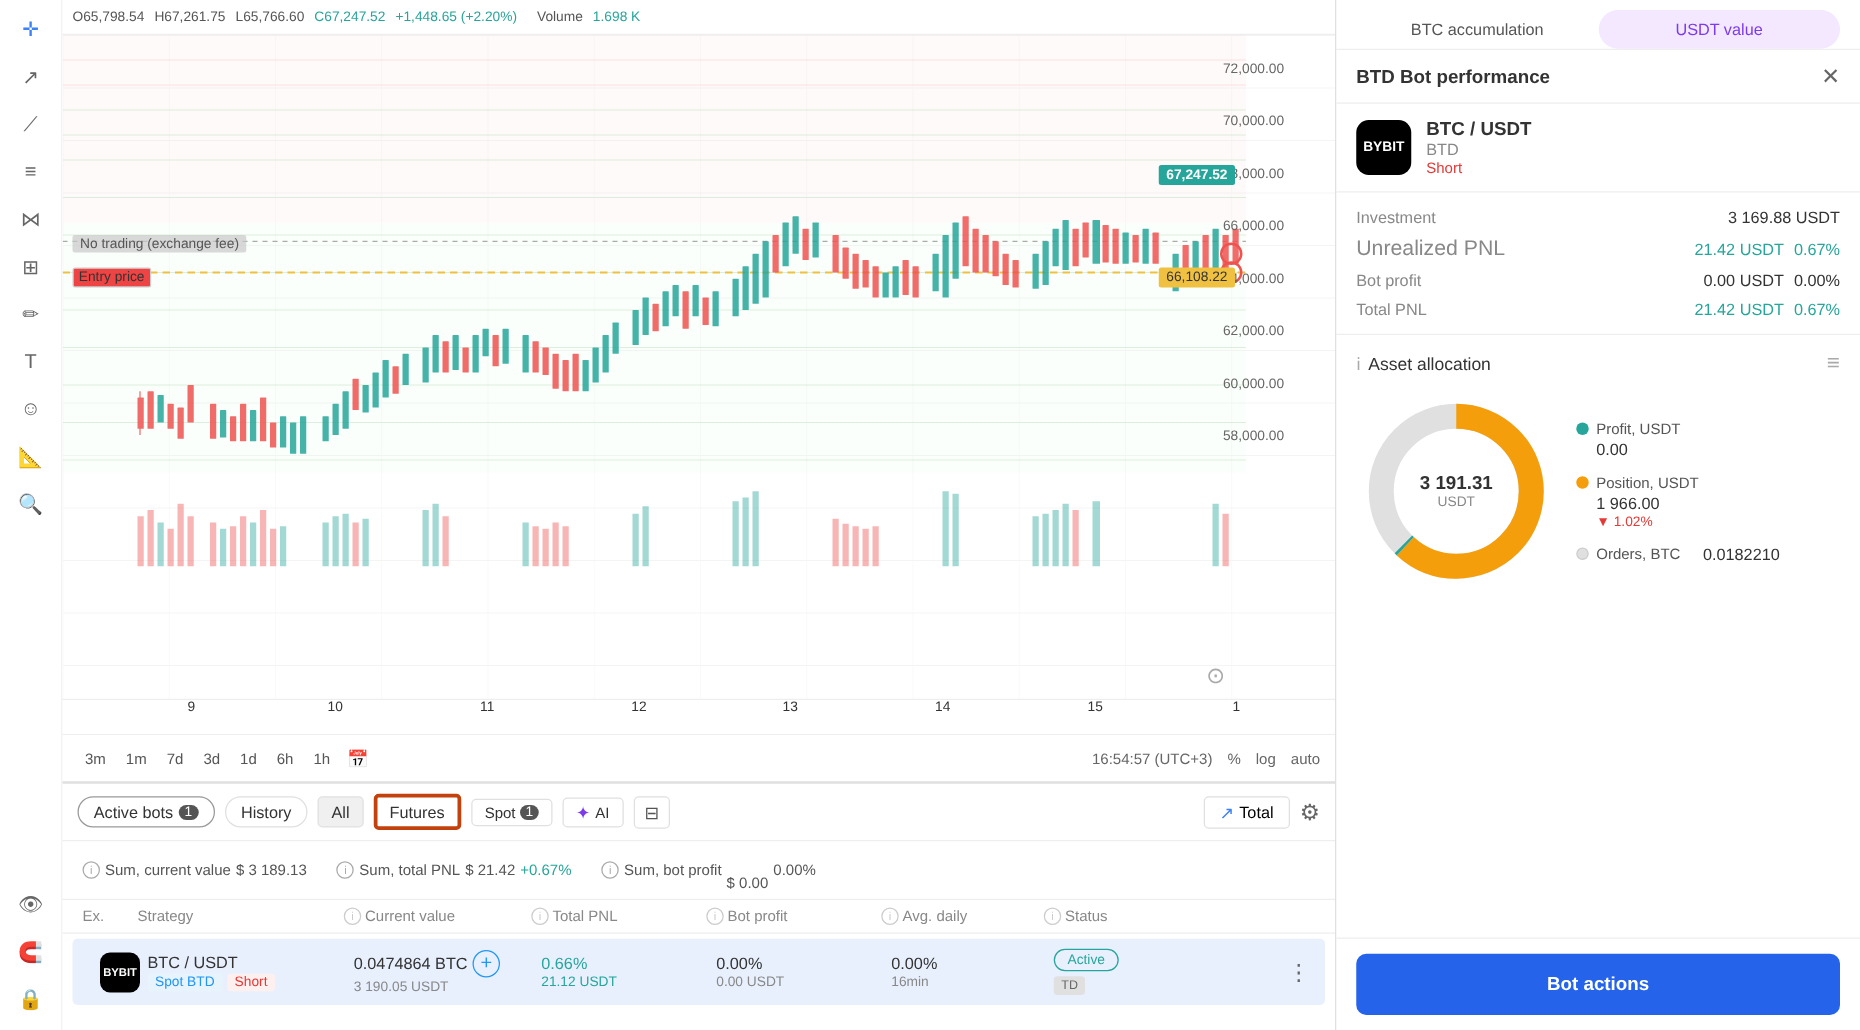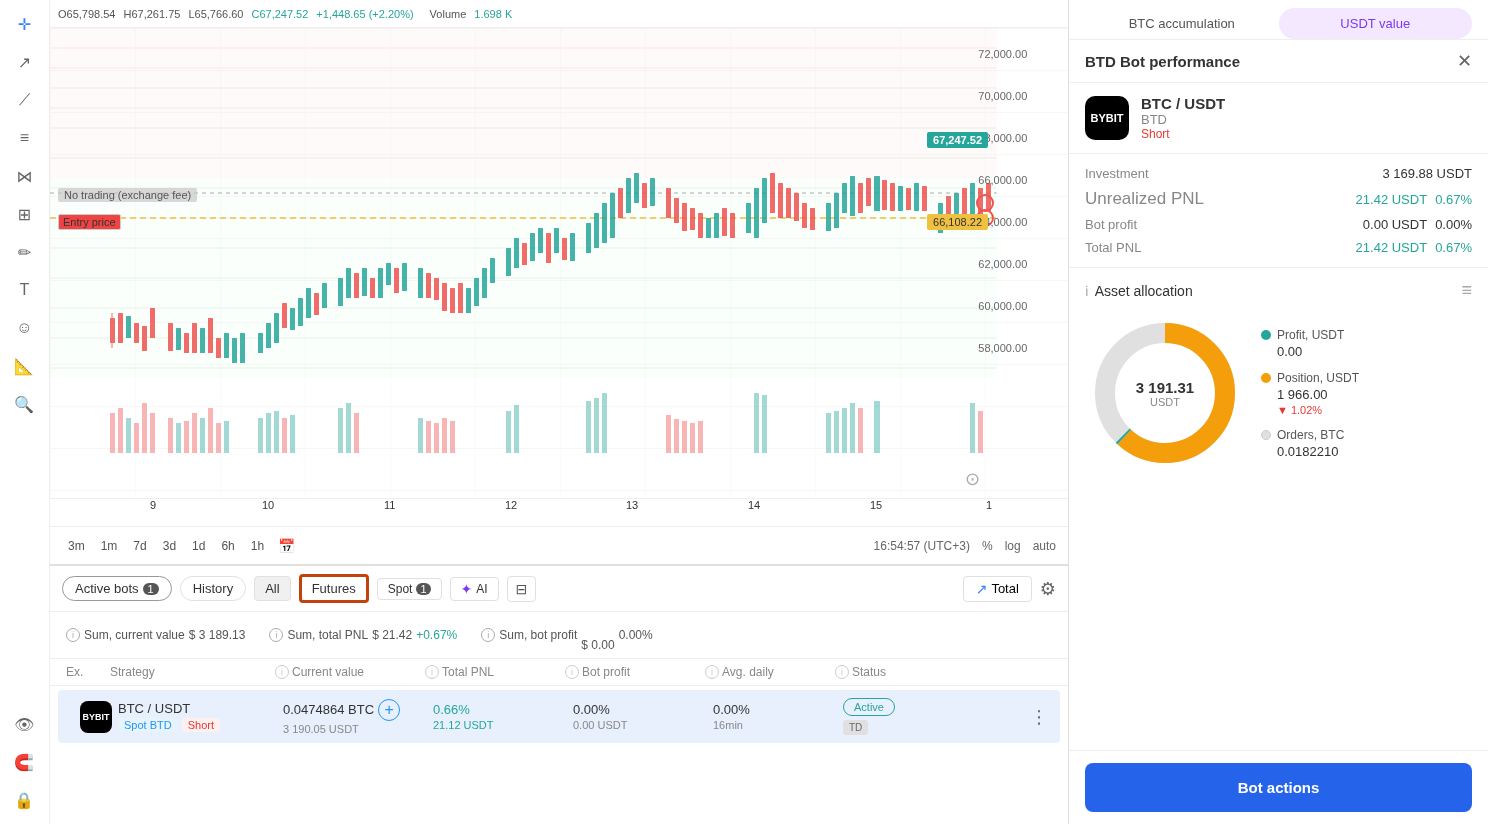--- a/index.html
+++ b/index.html
@@ -297,21 +297,21 @@
         <button style="background:none; border:none; cursor:pointer; padding:2px 4px; font-size:14px; color:#666;">📅</button>
       </div>
       <div style="margin-left:auto; display:flex; align-items:center; gap:12px;">
         <span style="font-size:12px; color:#666;">16:54:57 (UTC+3)</span>
         <span style="font-size:12px; color:#666; cursor:pointer;">%</span>
         <span style="font-size:12px; color:#666; cursor:pointer;">log</span>
         <span style="font-size:12px; color:#666; cursor:pointer;">auto</span>
       </div>
     </div>
 
-    <div style="background:#fff; border-top:2px solid #e0e0e0; height:260px; display:flex; flex-direction:column;">
+    <div style="background:#fff; border-top:2px solid #e0e0e0; height:199px; display:flex; flex-direction:column;">
 
       <div style="display:flex; align-items:center; padding:8px 12px; gap:8px; border-bottom:1px solid #eee; flex-wrap:nowrap;">
         <button style="padding:4px 12px; border-radius:20px; font-size:13px; cursor:pointer; border:1px solid #999; background:#fff; color:#333; display:flex; align-items:center; gap:4px; font-weight:500;">
           <span>Active bots</span>
           <span style="background:#555; color:#fff; border-radius:10px; font-size:11px; padding:0 5px;">1</span>
         </button>
         <button style="padding:4px 12px; border-radius:20px; font-size:13px; cursor:pointer; border:1px solid #e0e0e0; background:#fff; color:#333;">History</button>
         <button style="padding:4px 10px; border-radius:4px; font-size:13px; cursor:pointer; border:1px solid #e0e0e0; background:#f0f0f0; color:#333;">All</button>
         <button style="padding:4px 10px; border-radius:4px; font-size:13px; cursor:pointer; border:3px solid #c2410c; background:#fff; color:#333;">Futures</button>
         <div style="display:flex; align-items:center; gap:4px; padding:3px 10px; border:1px solid #e0e0e0; border-radius:4px; font-size:12px; cursor:pointer;">
@@ -509,21 +509,21 @@
 
           <div style="display:flex; flex-direction:column; gap:2px;">
             <div style="display:flex; align-items:center; gap:6px; font-size:12px; color:#555;">
               <span style="width:10px; height:10px; border-radius:50%; background:#f59e0b; flex-shrink:0;"></span>
               <span>Position, USDT</span>
             </div>
             <div style="font-size:13px; font-weight:500; margin-left:16px;">1 966.00</div>
             <div style="font-size:11px; color:#e53935; margin-left:16px;">▼ 1.02%</div>
           </div>
 
-          <div style="display:flex; flex-direction:column; gap:2px;">
+          <div style="display:flex; flex-direction:row; gap:2px;">
             <div style="display:flex; align-items:center; gap:6px; font-size:12px; color:#555;">
               <span style="width:10px; height:10px; border-radius:50%; background:#e0e0e0; flex-shrink:0; border:1px solid #ccc;"></span>
               <span>Orders, BTC</span>
             </div>
             <div style="font-size:13px; font-weight:500; margin-left:16px;">0.0182210</div>
           </div>
         </div>
       </div>
     </div>
 

